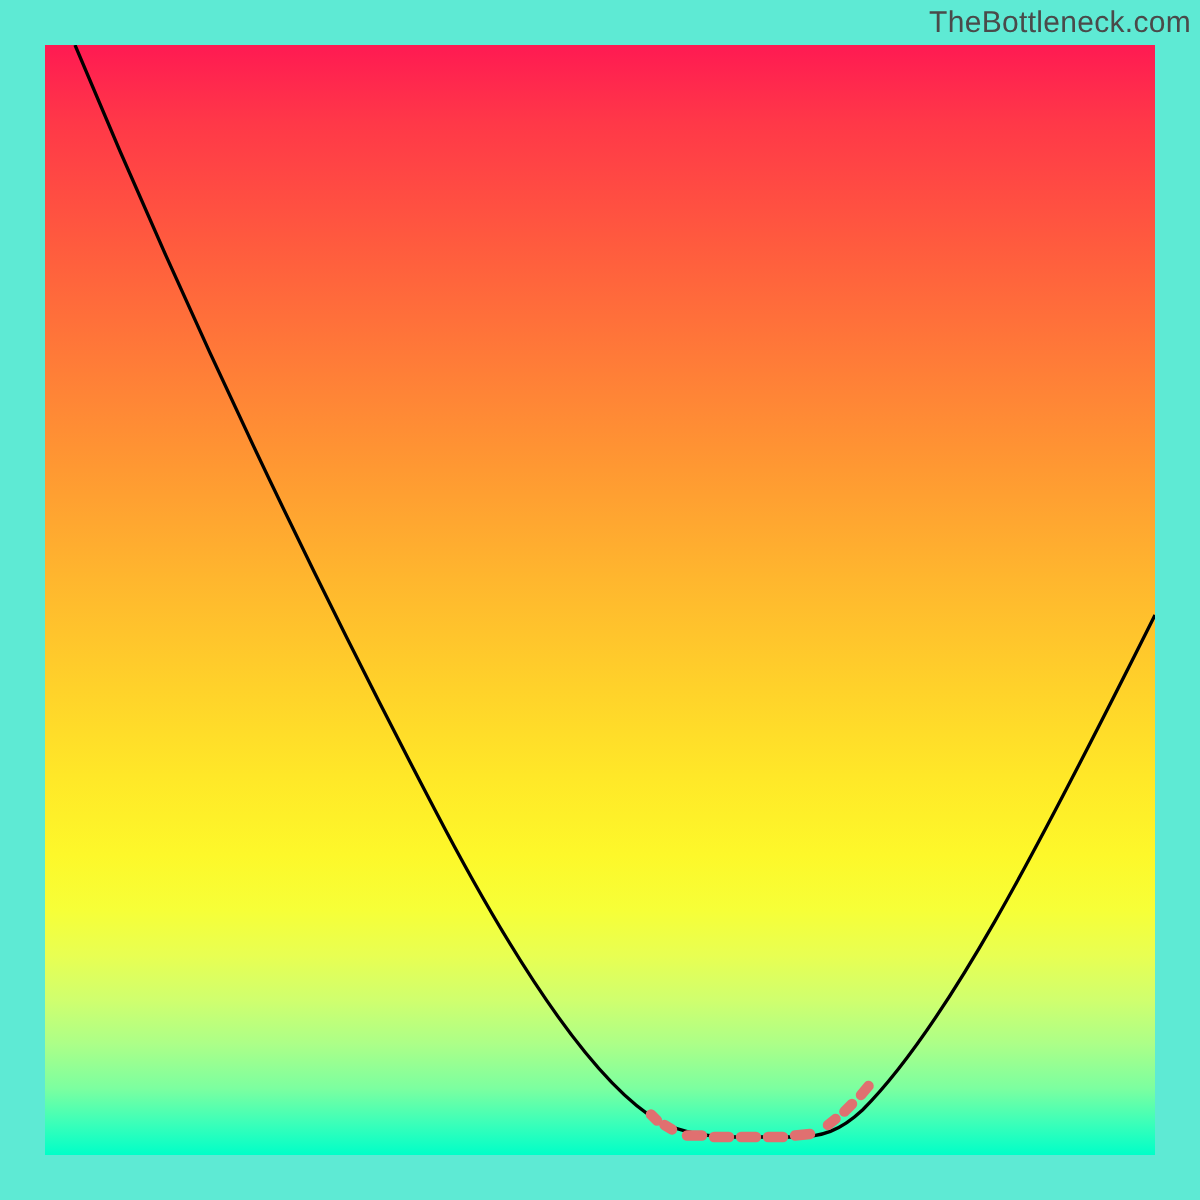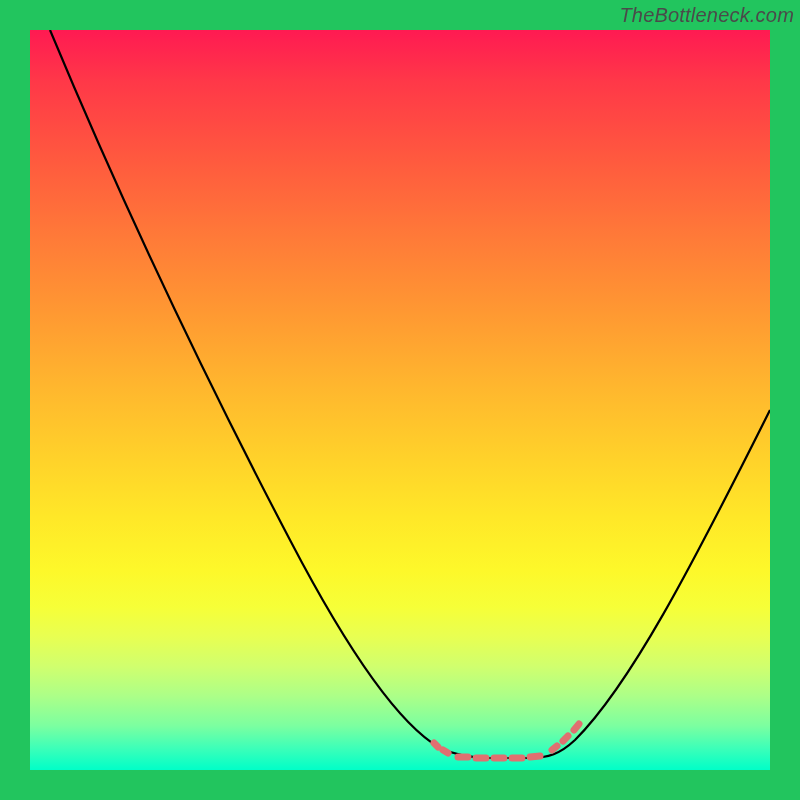--- a/index.html
+++ b/index.html
@@ -8,22 +8,21 @@
     background: #000;
     width: 800px;
     height: 800px;
     overflow: hidden;
     font-family: Arial, Helvetica, sans-serif;
   }
   .container {
     position: relative;
     width: 800px;
     height: 800px;
-    background: #22c55e;
-    font-style: italic;
+    background: #5eead4;
   }
   .watermark {
     position: absolute;
     top: 4px;
     right: 6px;
     color: #4a4a4a;
     font-size: 20px;
     font-weight: 500;
     letter-spacing: 0.2px;
   }

